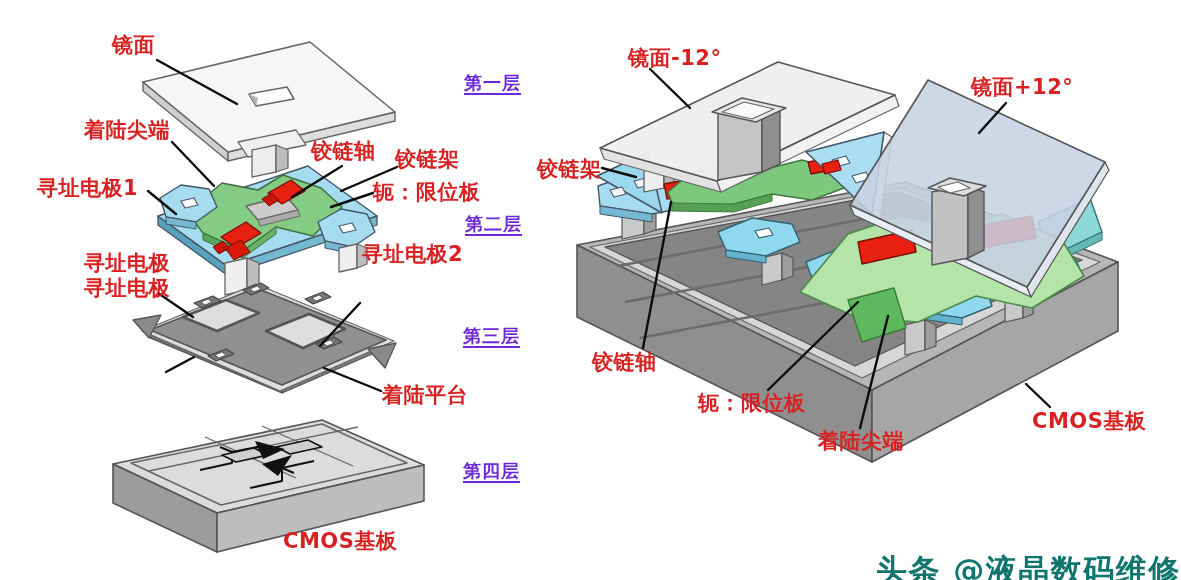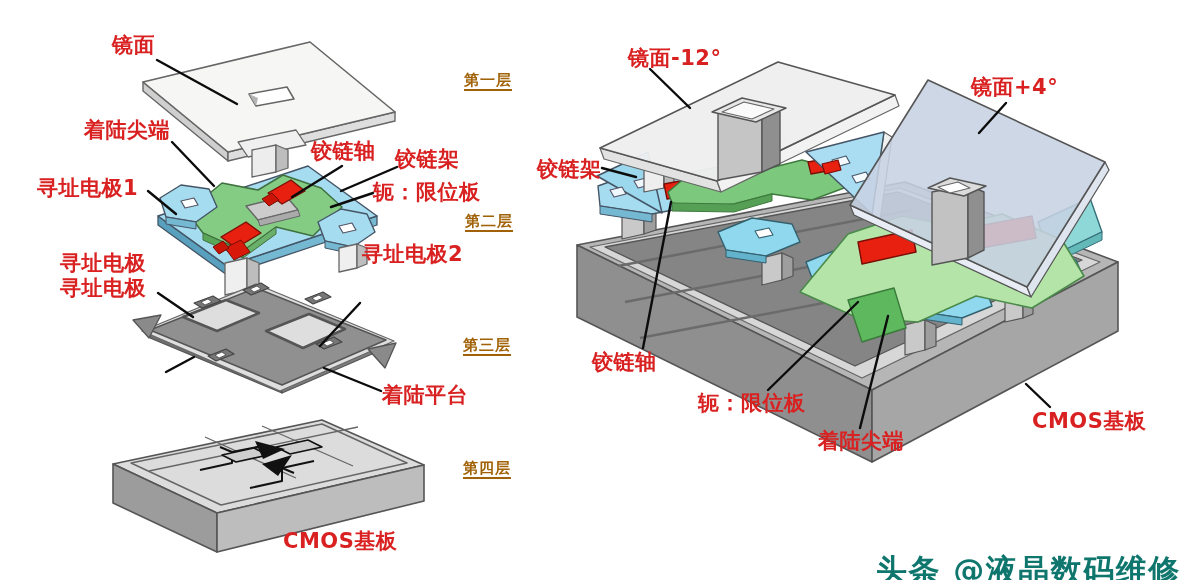--- a/index.html
+++ b/index.html
@@ -6,23 +6,23 @@
   body{
     width:1181px;height:580px;background:#ffffff;overflow:hidden;position:relative;
     font-family:"DejaVu Sans","Liberation Sans",sans-serif;
   }
   .stage{position:absolute;left:0;top:0;width:1181px;height:456px;}
   .stage svg{position:absolute;left:0;top:0;}
   .lbl{
     position:absolute;font-weight:700;font-size:21px;color:#d92121;
     white-space:nowrap;line-height:1.18;letter-spacing:0.5px;
   }
-  .lbl.two-line{white-space:normal;text-align:center;}
+  .lbl.two-line{white-space:normal;text-align:right;}
   .layerlbl{
-    position:absolute;font-weight:700;font-size:15px;color:#a16207;white-space:nowrap;
+    position:absolute;font-weight:700;font-size:18px;color:#6d28d9;white-space:nowrap;
     text-decoration:underline;text-decoration-thickness:2px;text-underline-offset:4px;
     letter-spacing:1px;
   }
   .watermark{
     position:absolute;left:876px;top:518px;font-size:31px;font-weight:700;color:#0f766e;
     letter-spacing:1.5px;white-space:nowrap;
     text-shadow:-2px -2px 0 #fff,2px -2px 0 #fff,-2px 2px 0 #fff,2px 2px 0 #fff,0 0 5px #fff;
     margin-top:32px;
   }
 </style>
@@ -215,25 +215,25 @@
 <div class="lbl" style="left:311px;top:139px">铰链轴</div>
 <div class="lbl" style="left:395px;top:147px">铰链架</div>
 <div class="lbl" style="left:373px;top:180px">轭：限位板</div>
 <div class="lbl" style="left:362px;top:242px">寻址电极2</div>
 <div class="lbl two-line" style="left:36px;top:251px;width:134px"><span>寻址电极</span><br><span>寻址电极</span></div>
 <div class="lbl" style="left:382px;top:383px">着陆平台</div>
 <div class="lbl" style="left:283px;top:529px">CMOS基板</div>
 
 <div class="layerlbl" style="left:464px;top:71px">第一层</div>
 <div class="layerlbl" style="left:465px;top:212px">第二层</div>
-<div class="layerlbl" style="left:463px;top:336px">第三层</div>
+<div class="layerlbl" style="left:463px;top:324px">第三层</div>
 <div class="layerlbl" style="left:463px;top:459px">第四层</div>
 
 <div class="lbl" style="left:628px;top:46px">镜面-12°</div>
-<div class="lbl" style="left:971px;top:75px">镜面+4°</div>
+<div class="lbl" style="left:971px;top:75px">镜面+12°</div>
 <div class="lbl" style="left:537px;top:157px">铰链架</div>
 <div class="lbl" style="left:592px;top:350px">铰链轴</div>
 <div class="lbl" style="left:698px;top:391px">轭：限位板</div>
 <div class="lbl" style="left:818px;top:429px">着陆尖端</div>
 <div class="lbl" style="left:1032px;top:409px">CMOS基板</div>
 
 <div class="watermark">头条 @液晶数码维修</div>
 
 </div>
 

